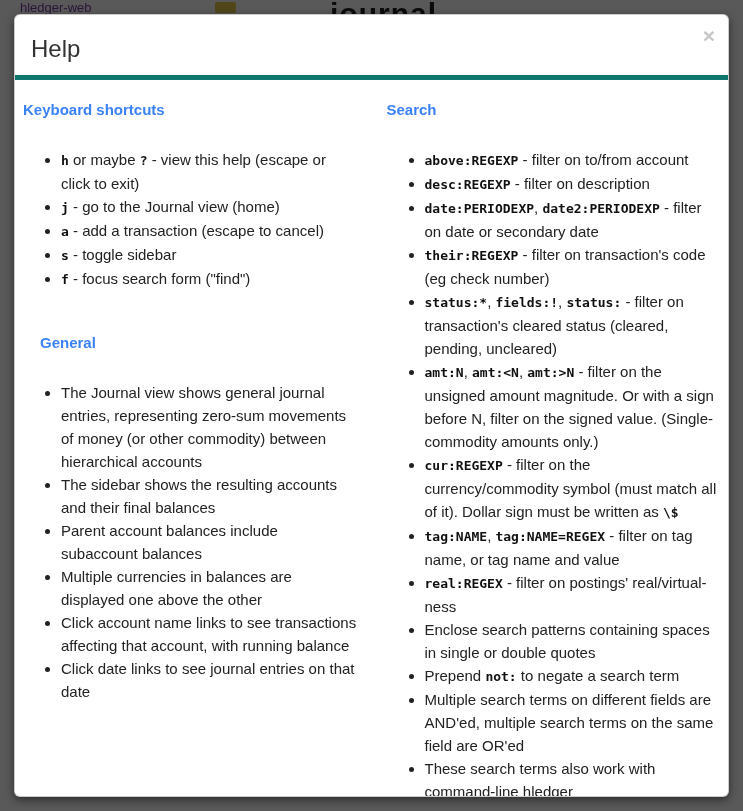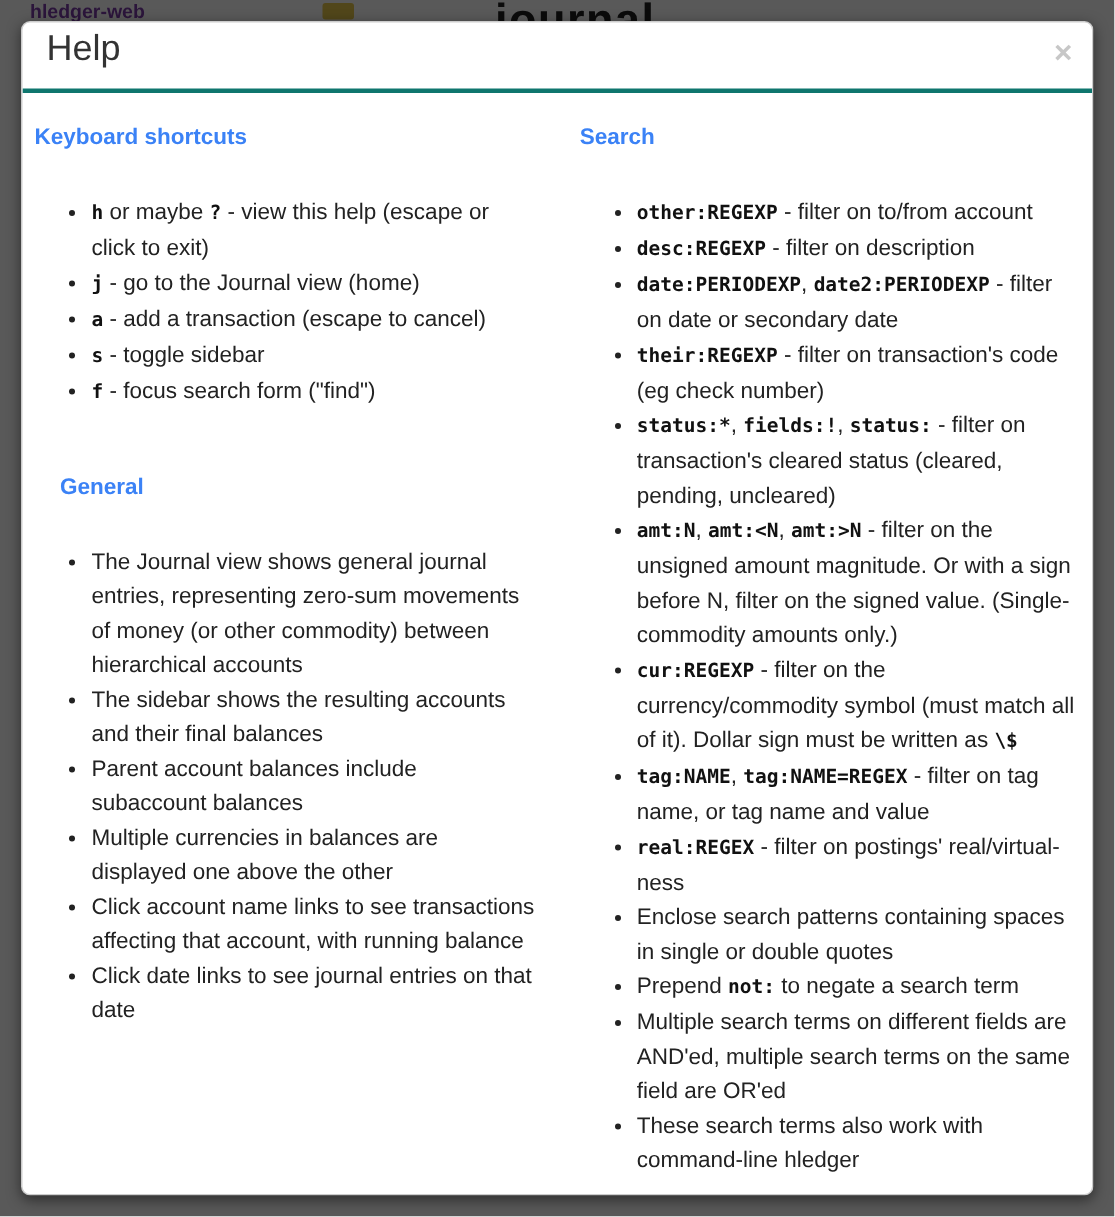--- a/index.html
+++ b/index.html
@@ -7,21 +7,21 @@
   body {
     width: 743px; height: 811px; overflow: hidden; position: relative;
     background: #fff;
     font-family: "Liberation Sans", sans-serif;
   }
 
   
   .page-behind { position: absolute; inset: 0; background: #fff; }
   .brand-link {
     position: absolute; left: 20px; top: 0px;
-    font-size: 13px; color: #7d3ca8; text-decoration: none; font-weight: bold;
+    font-size: 13px; color: #7d3ca8; text-decoration: none;
   }
   .bg-badge {
     position: absolute; left: 215px; top: 2px; width: 21px; height: 11px;
     background: #e8c84a; border-radius: 2px;
   }
   .bg-heading {
     position: absolute; left: 330px; top: -3px; margin: 0;
     font-size: 30px; font-weight: bold; color: #222; letter-spacing: 1px;
     white-space: nowrap;
   }
@@ -32,22 +32,22 @@
   }
 
   
   .modal {
     position: absolute; left: 14px; top: 14px; width: 715px; height: 783px;
     background: #fff; border-radius: 6px; overflow: hidden;
     box-shadow: 0 3px 9px rgba(0,0,0,0.5);
     border: 1px solid rgba(0,0,0,0.2);
   }
   .modal-header {
-    position: relative; padding: 4px 16px 12px;
-    border-bottom: 3px solid #0f766e;
+    position: relative; padding: 20px 16px 12px;
+    border-bottom: 5px solid #0f766e;
   }
   .modal-title {
     margin: 0; font-size: 24px; font-weight: 500; color: #333; line-height: 1.15;
   }
   .close-btn {
     position: absolute; top: 10px; right: 13px;
     background: none; border: none; padding: 0; cursor: pointer;
     font-size: 21px; font-weight: bold; color: #c7c7c7; line-height: 1;
     font-family: "Liberation Sans", sans-serif;
   }
@@ -106,21 +106,21 @@
           <li>The sidebar shows the resulting accounts and their final balances</li>
           <li>Parent account balances include subaccount balances</li>
           <li>Multiple currencies in balances are displayed one above the other</li>
           <li>Click account name links to see transactions affecting that account, with running balance</li>
           <li>Click date links to see journal entries on that date</li>
         </ul>
     </div>
     <div class="col col-right">
       <h3 class="section-heading">Search</h3>
       <ul class="help-list">
-          <li><code>other:REGEXP</code> - filter on to/from account</li>
+          <li><code>above:REGEXP</code> - filter on to/from account</li>
           <li><code>desc:REGEXP</code> - filter on description</li>
           <li><code>date:PERIODEXP</code>, <code>date2:PERIODEXP</code> - filter on date or secondary date</li>
           <li><code>their:REGEXP</code> - filter on transaction's code (eg check number)</li>
           <li><code>status:*</code>, <code>fields:!</code>, <code>status:</code> - filter on transaction's cleared status (cleared, pending, uncleared)</li>
           <li><code>amt:N</code>, <code>amt:&lt;N</code>, <code>amt:&gt;N</code> - filter on the unsigned amount magnitude. Or with a sign before N, filter on the signed value. (Single-commodity amounts only.)</li>
           <li><code>cur:REGEXP</code> - filter on the currency/commodity symbol (must match all of it). Dollar sign must be written as <code>\$</code></li>
           <li><code>tag:NAME</code>, <code>tag:NAME=REGEX</code> - filter on tag name, or tag name and value</li>
           <li><code>real:REGEX</code> - filter on postings' real/virtual-ness</li>
           <li>Enclose search patterns containing spaces in single or double quotes</li>
           <li>Prepend <code>not:</code> to negate a search term</li>

